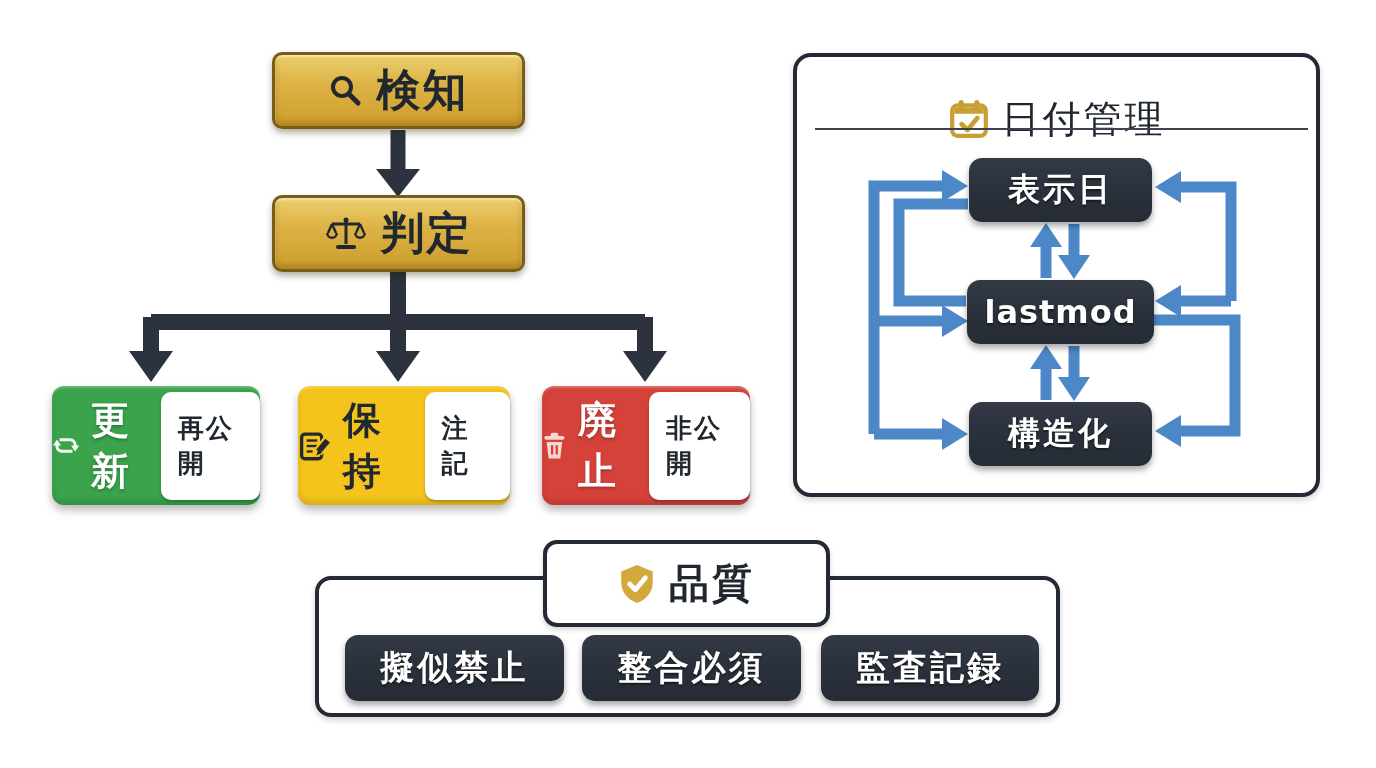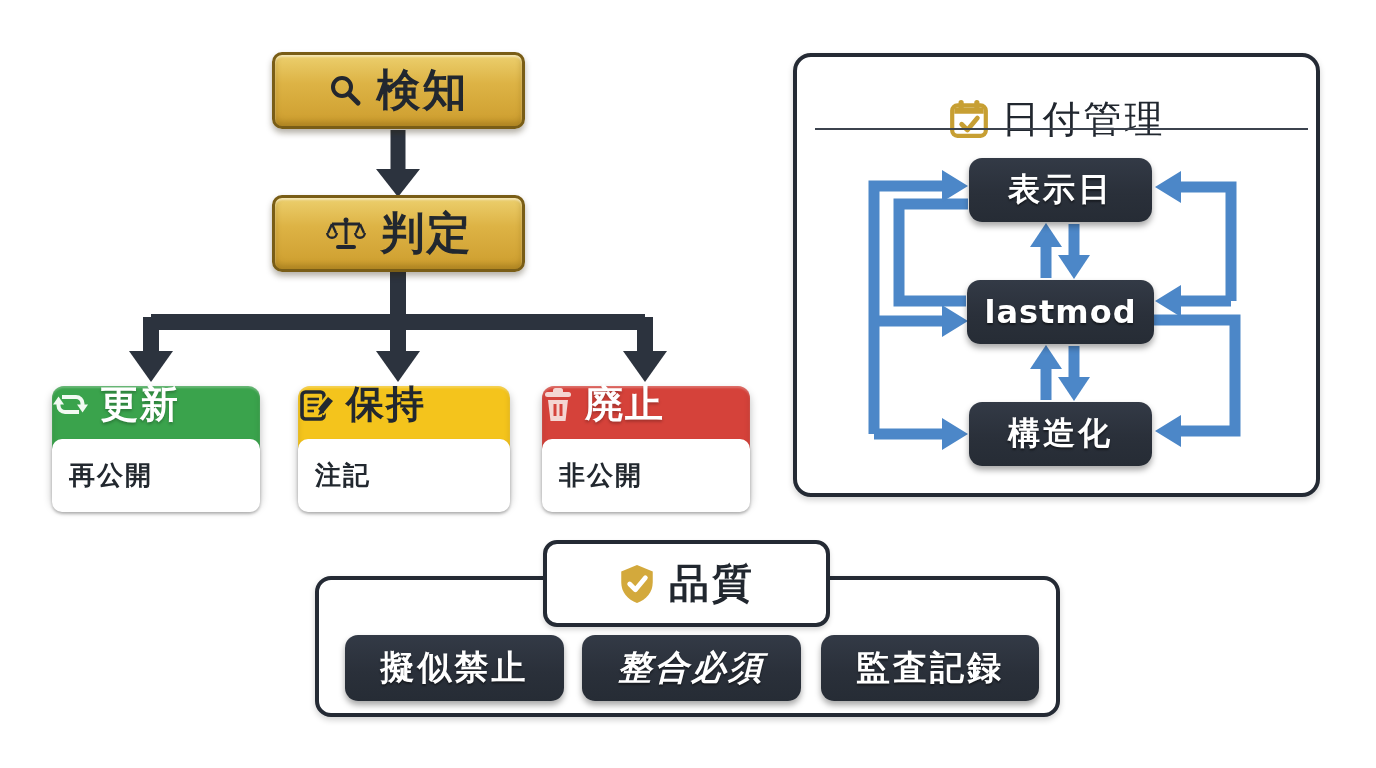--- a/index.html
+++ b/index.html
@@ -13,21 +13,21 @@
     display:flex;align-items:center;justify-content:center;gap:14px;
     background:linear-gradient(180deg,#eccf6d 0%,#ddb345 40%,#cd9d2e 100%);
     border:3px solid #795d16;border-radius:10px;box-sizing:border-box;
     box-shadow:0 4px 6px rgba(40,30,0,.35), inset 0 2px 2px rgba(255,255,255,.5), inset 0 -4px 6px rgba(110,80,10,.35);
     color:#21272f;font-weight:800;font-size:44px;letter-spacing:2px;
     z-index:2;
   }
 
   
   .branch-box{
-    display:flex;flex-direction:column;justify-content:center;gap:9px;
+    display:flex;flex-direction:row;align-items:center;justify-content:center;gap:9px;
     border-radius:12px;box-sizing:border-box;
     box-shadow:0 5px 8px rgba(0,0,0,.28), inset 0 -4px 6px rgba(0,0,0,.12), inset 0 2px 2px rgba(255,255,255,.25);
     z-index:2;
   }
   .branch-title{display:flex;align-items:center;gap:11px;font-size:38px;font-weight:800;letter-spacing:2px;}
   .branch-title.light{color:#ffffff;text-shadow:0 2px 3px rgba(0,0,0,.25);}
   .branch-title.dark{color:#22282f;}
   .badge{
     background:#ffffff;border-radius:10px;padding:19px 17px;
     font-size:26px;font-weight:800;color:#22282f;letter-spacing:2px;
@@ -214,21 +214,21 @@
     </div>
     <div class="abs dark-node" style="left:172px;top:345px;width:183px;height:64px;">
       <span>構造化</span>
     </div>
   </div>
 
   <div class="abs panel" style="left:315px;top:576px;width:745px;height:141px;border-radius:16px;padding-left:6px;">
     <div class="abs dark-node" style="left:26px;top:55px;width:219px;height:66px;font-size:34px;">
       <span>擬似禁止</span>
     </div>
-    <div class="abs dark-node" style="left:263px;top:55px;width:219px;height:66px;font-size:34px;font-style:italic;">
+    <div class="abs dark-node" style="left:263px;top:55px;width:219px;height:66px;font-size:34px;">
       <span>整合必須</span>
     </div>
     <div class="abs dark-node" style="left:502px;top:55px;width:218px;height:66px;font-size:34px;">
       <span>監査記録</span>
     </div>
   </div>
 
   <div class="abs quality-tab" style="left:543px;top:540px;width:287px;height:87px;">
     <svg width="38" height="42" viewBox="0 0 36 40">
       <path d="M18 2 L33 8 V18 C33 28 27 34.5 18 38 C9 34.5 3 28 3 18 V8 Z" fill="#d3a93c"></path>

